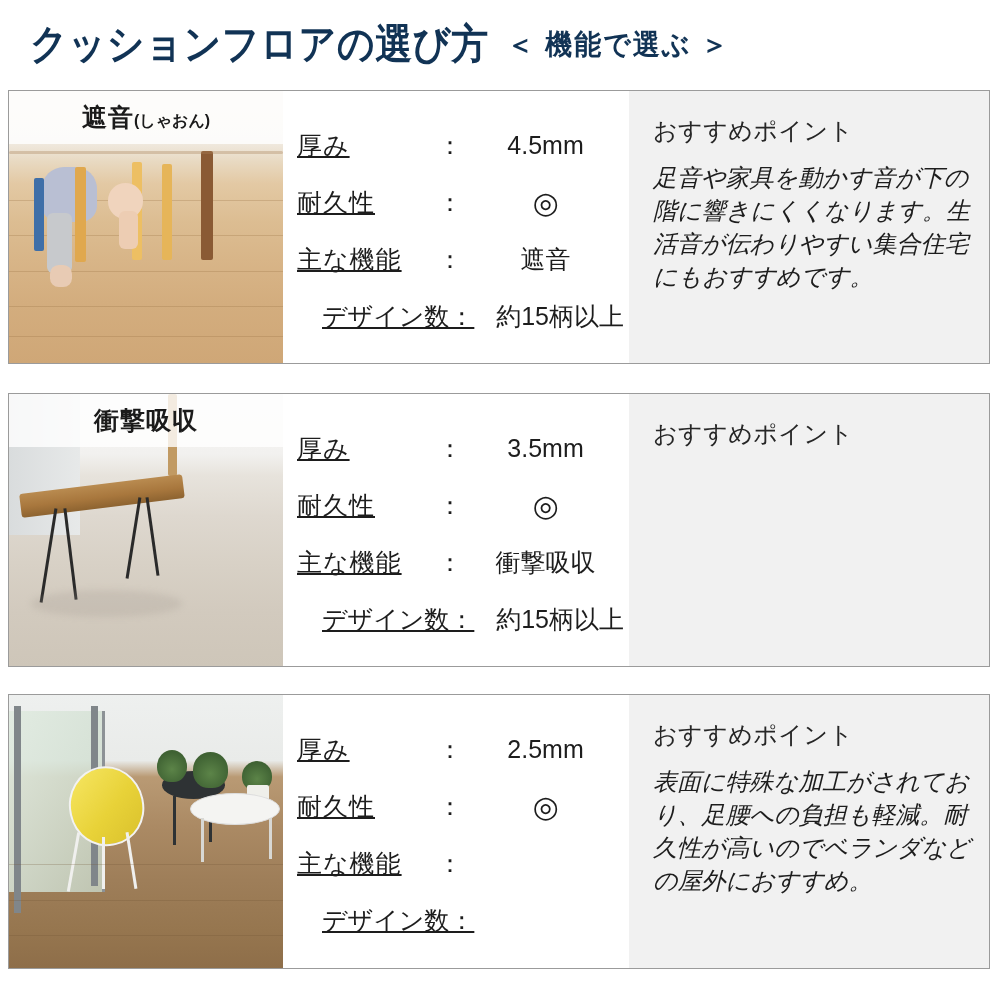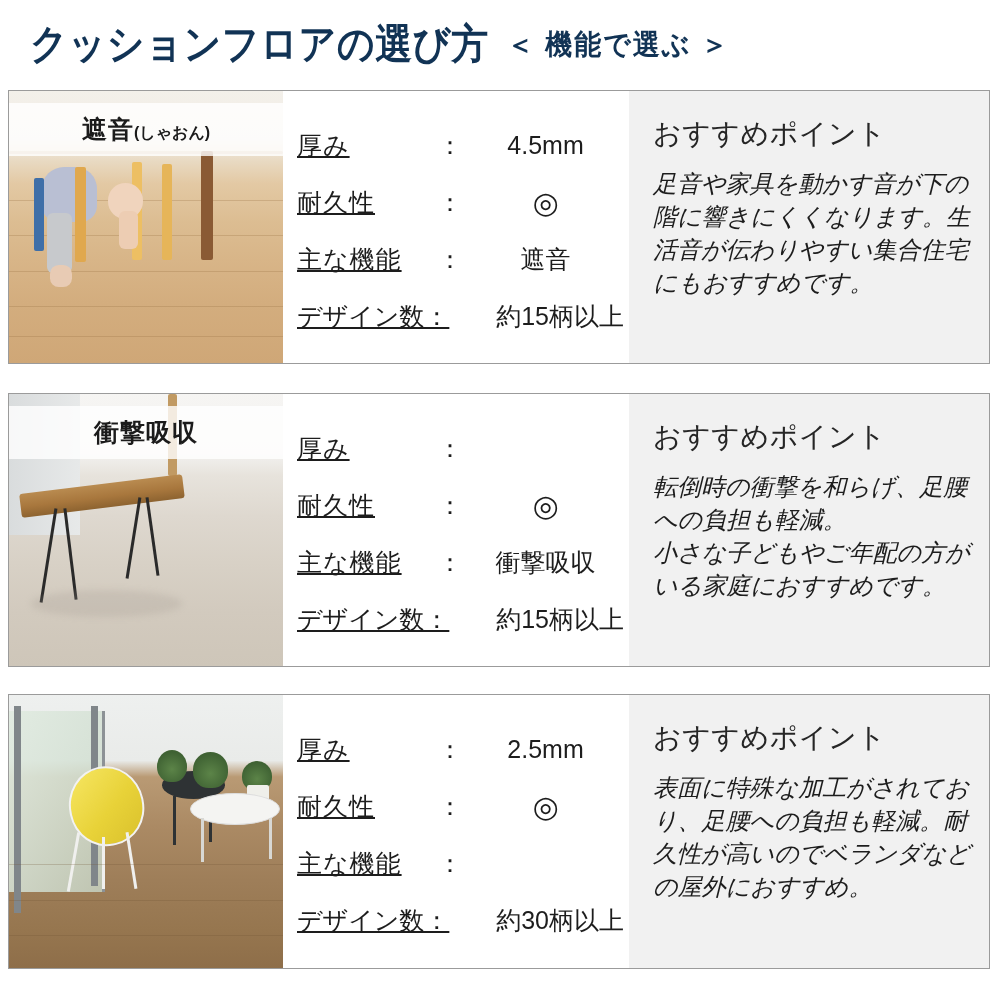--- a/index.html
+++ b/index.html
@@ -162,21 +162,21 @@
     background: #efefea;
     border-radius: 2px 2px 4px 4px;
   }
   .thin-leg {
     position: absolute;
     background: #d8d8d4;
   }
 
   .photo-label-band {
     position: absolute;
-    left: 0; top: 12px;
+    left: 0; top: 0;
     width: 100%;
     height: 53px;
     background: rgba(255,255,255,0.80);
     display: flex;
     align-items: center;
     justify-content: center;
   }
   .photo-label {
     font-size: 25px;
     font-weight: bold;
@@ -205,21 +205,21 @@
     font-size: 25px;
     color: #1d1d1d;
   }
   .spec-label {
     width: 136px;
     flex: 0 0 136px;
     letter-spacing: 1px;
     white-space: nowrap;
     text-decoration: underline;
   }
-  .spec-label.wide { width: 170px; flex: 0 0 170px; letter-spacing: 0; }
+  .spec-label.wide { width: 170px; flex: 0 0 170px; letter-spacing: 0; margin-left: 25px; }
   .spec-colon {
     width: 34px;
     flex: 0 0 34px;
     text-align: center;
   }
   .spec-value {
     flex: 1 1 auto;
     text-align: center;
     padding-right: 5px;
     white-space: nowrap;
@@ -234,21 +234,21 @@
   }
 
   
   .desc-col {
     flex: 1 1 auto;
     background: #f1f1f1;
     padding: 24px 16px 0 24px;
     box-sizing: border-box;
   }
   .desc-heading {
-    font-size: 28px;
+    font-size: 24px;
     color: #262626;
     letter-spacing: 0.5px;
     margin-bottom: 14px;
     white-space: nowrap;
   }
   .desc-body {
     font-size: 24px;
     line-height: 1.38;
     color: #1d1d1d;
     letter-spacing: 0;
@@ -331,41 +331,40 @@
     </div>
     <div class="photo-label-band">
       <span class="photo-label"><span>衝撃吸収</span><span class="furigana"></span></span>
     </div>
   </div>
 
   <div class="spec-col">
     <div class="spec-row">
       <span class="spec-label">厚み</span>
       <span class="spec-colon">：</span>
+      <span class="spec-value">3.5mm</span>
     </div>
     <div class="spec-row">
       <span class="spec-label">耐久性</span>
       <span class="spec-colon">：</span>
       <span class="spec-value circle">◎</span>
     </div>
     <div class="spec-row">
       <span class="spec-label">主な機能</span>
       <span class="spec-colon">：</span>
       <span class="spec-value">衝撃吸収</span>
     </div>
     <div class="spec-row nocolon">
       <span class="spec-label wide">デザイン数：</span>
       <span class="spec-value">約15柄以上</span>
     </div>
   </div>
 
   <div class="desc-col">
     <div class="desc-heading">おすすめポイント</div>
-    <div class="desc-body">転倒時の衝撃を和らげ、足腰への負担も軽減。
-小さな子どもやご年配の方がいる家庭におすすめです。</div>
   </div>
 </div>
 
 <div class="card" id="card-2">
   <div class="photo-col">
     <div class="photo photo-balcony">
       <div class="glass-rail"></div>
       <div class="rail-post" style="left:2%;top:4%;width:7px;height:76%;"></div>
       <div class="rail-post" style="left:30%;top:4%;width:7px;height:66%;"></div>
       <div class="dark-table" style="left:56%;top:28%;width:23%;height:10%;"></div>
@@ -398,21 +397,20 @@
       <span class="spec-label">耐久性</span>
       <span class="spec-colon">：</span>
       <span class="spec-value circle">◎</span>
     </div>
     <div class="spec-row">
       <span class="spec-label">主な機能</span>
       <span class="spec-colon">：</span>
     </div>
     <div class="spec-row nocolon">
       <span class="spec-label wide">デザイン数：</span>
-      <span class="spec-value">約30柄以上</span>
     </div>
   </div>
 
   <div class="desc-col">
     <div class="desc-heading">おすすめポイント</div>
     <div class="desc-body">表面に特殊な加工がされており、足腰への負担も軽減。耐久性が高いのでベランダなどの屋外におすすめ。</div>
   </div>
 </div>
 
 </body></html>

